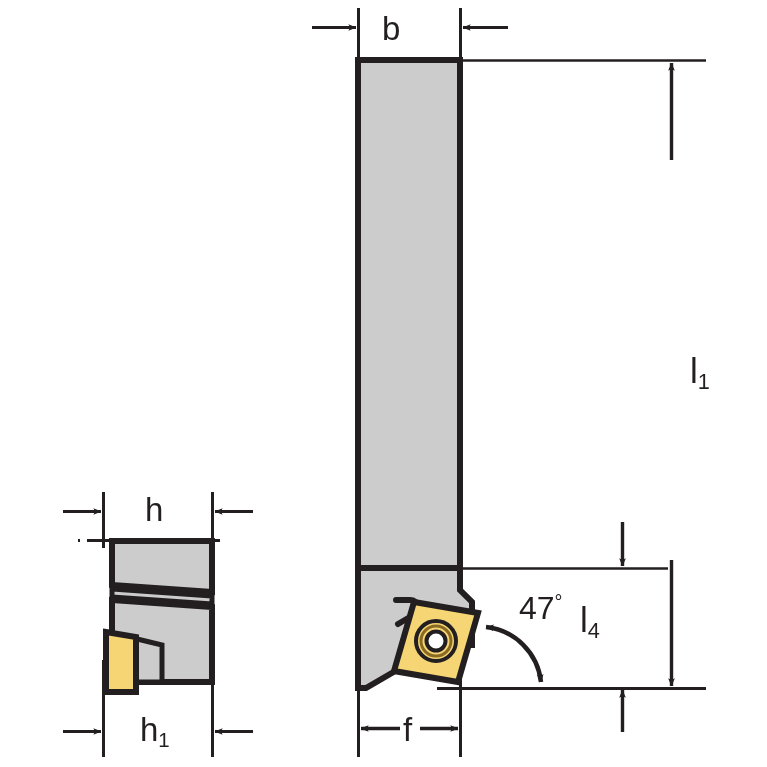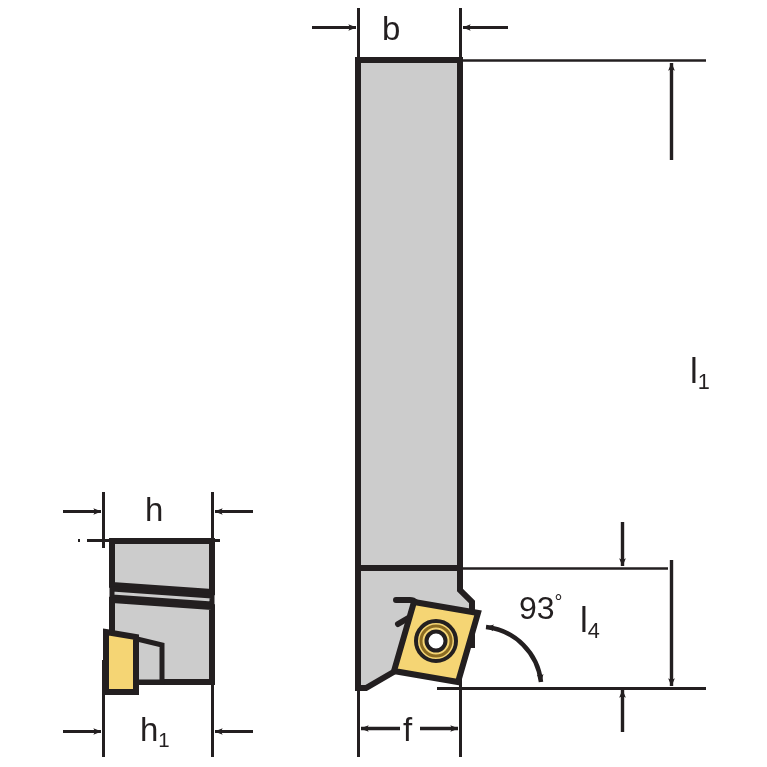--- a/index.html
+++ b/index.html
@@ -133,21 +133,21 @@
       </g>
     </g>
   </svg>
 
   <div class="lbl" id="lbl-b">b</div>
 
   <div class="lbl" id="lbl-l1"><span>l</span><span class="sub">1</span></div>
 
   <div class="lbl" id="lbl-l4"><span>l</span><span class="sub">4</span></div>
 
-  <div class="lbl" id="lbl-ang"><span>93</span><span class="deg">°</span></div>
+  <div class="lbl" id="lbl-ang"><span>47</span><span class="deg">°</span></div>
 
   <div class="lbl" id="lbl-h">h</div>
 
   <div class="lbl" id="lbl-h1"><span>h</span><span class="sub">1</span></div>
 
   <div class="lbl" id="lbl-f">f</div>
 
 </div>
 
 </body></html>

